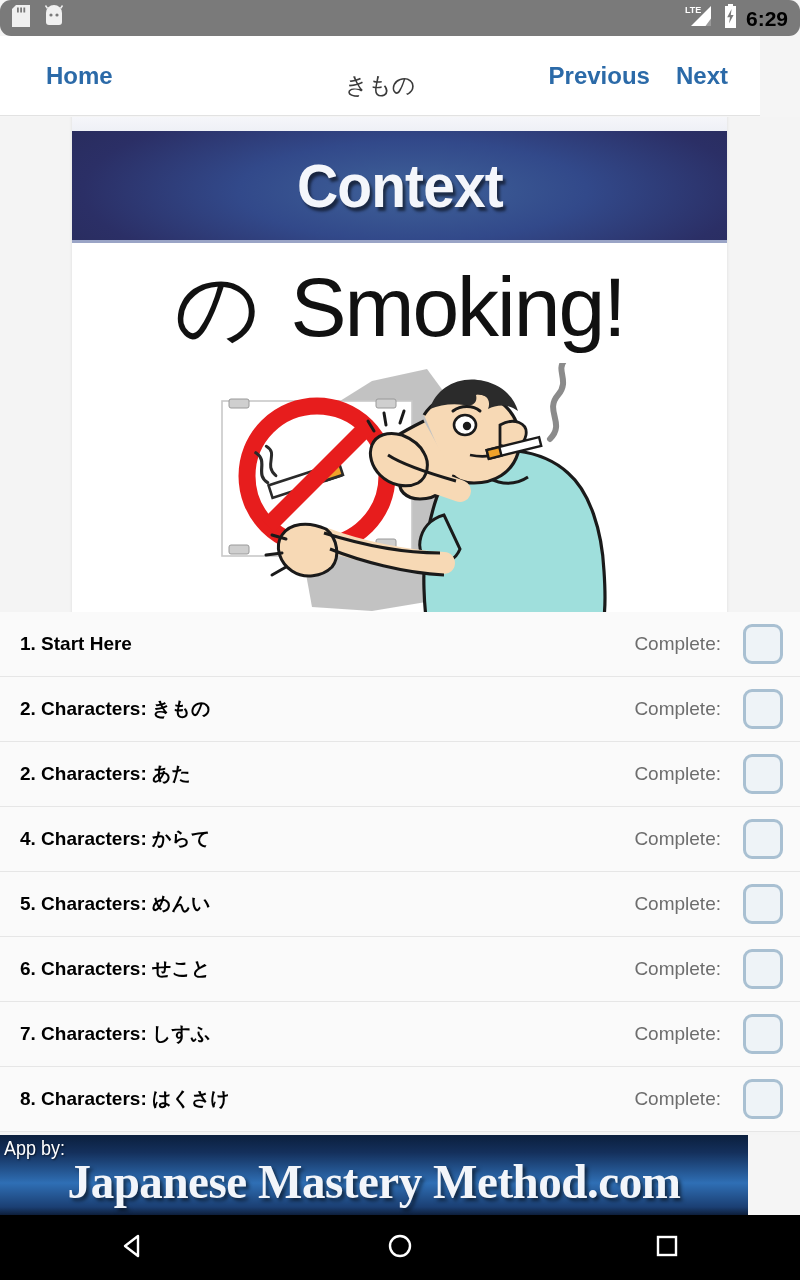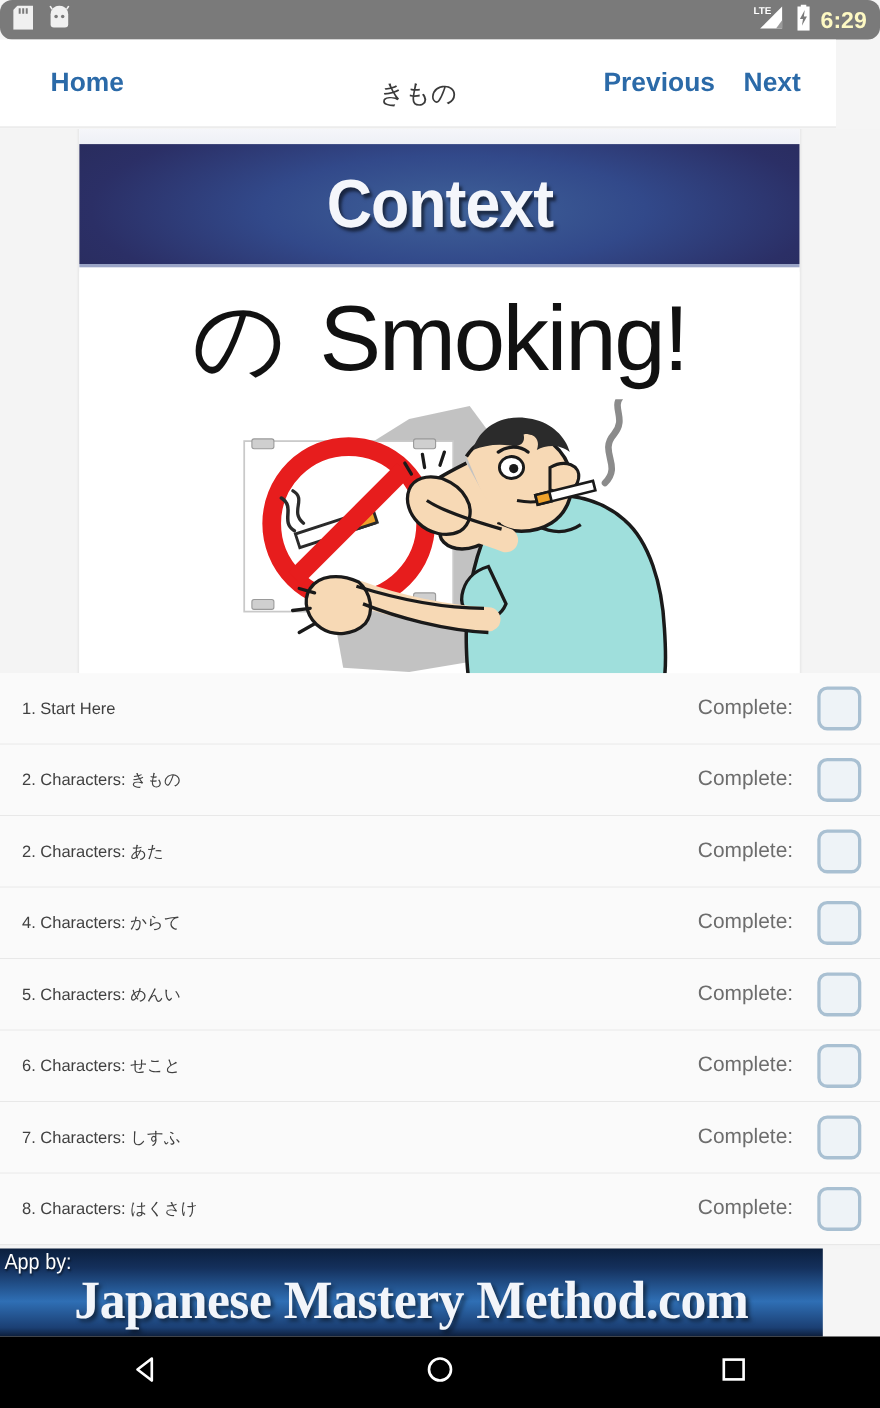--- a/index.html
+++ b/index.html
@@ -25,21 +25,21 @@
     background: #7a7a7a;
     display: flex;
     align-items: center;
     padding: 0 12px;
     border-radius: 11px;
   }
   .status-left { display: flex; align-items: center; gap: 14px; }
   .status-right { margin-left: auto; display: flex; align-items: center; gap: 8px; }
   .sb-icon { display: block; }
   .status-time {
-    color: #fef9c3;
+    color: #000000;
     font-size: 21px;
     font-weight: bold;
     letter-spacing: 0px;
     line-height: 1;
   }
 
   
   .action-bar {
     position: absolute;
     top: 36px; left: 0;
@@ -175,23 +175,23 @@
     position: relative;
     height: 65px;
     display: flex;
     align-items: center;
     background: #fafafa;
     border-bottom: 1px solid #e6e6e6;
     padding: 0 0 0 20px;
     cursor: pointer;
   }
   .row-title {
-    font-size: 15px;
-    font-weight: normal;
-    color: #404040;
+    font-size: 19px;
+    font-weight: bold;
+    color: #000000;
     white-space: nowrap;
   }
   .row-complete {
     margin-left: auto;
     font-size: 19px;
     color: #6d6d6d;
     white-space: nowrap;
     padding-right: 22px;
   }
   .row-checkbox {

